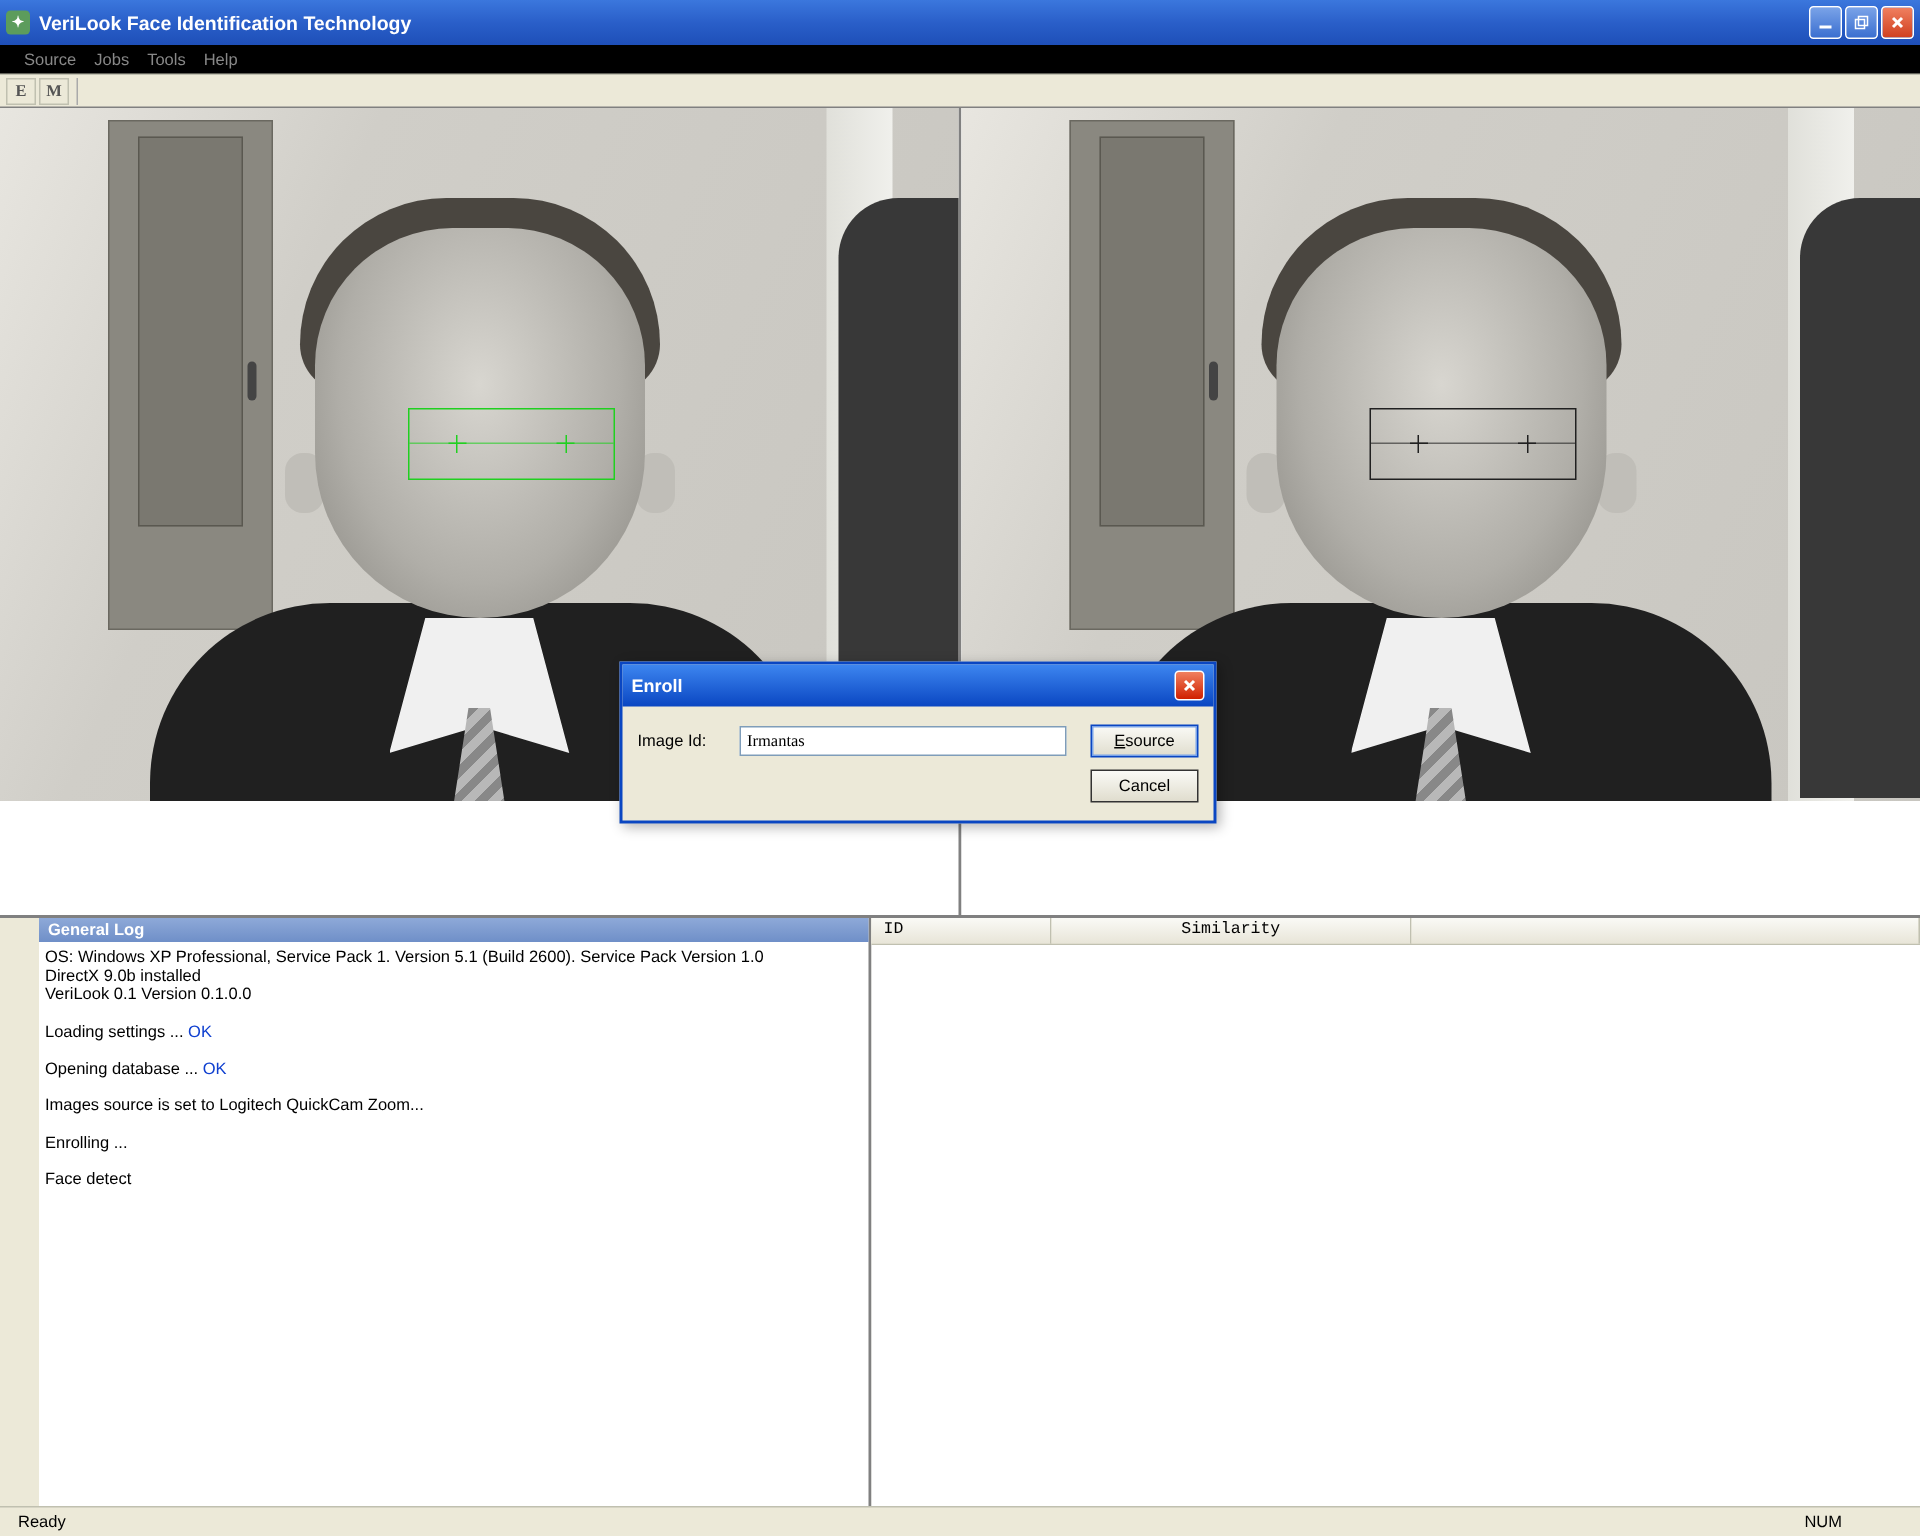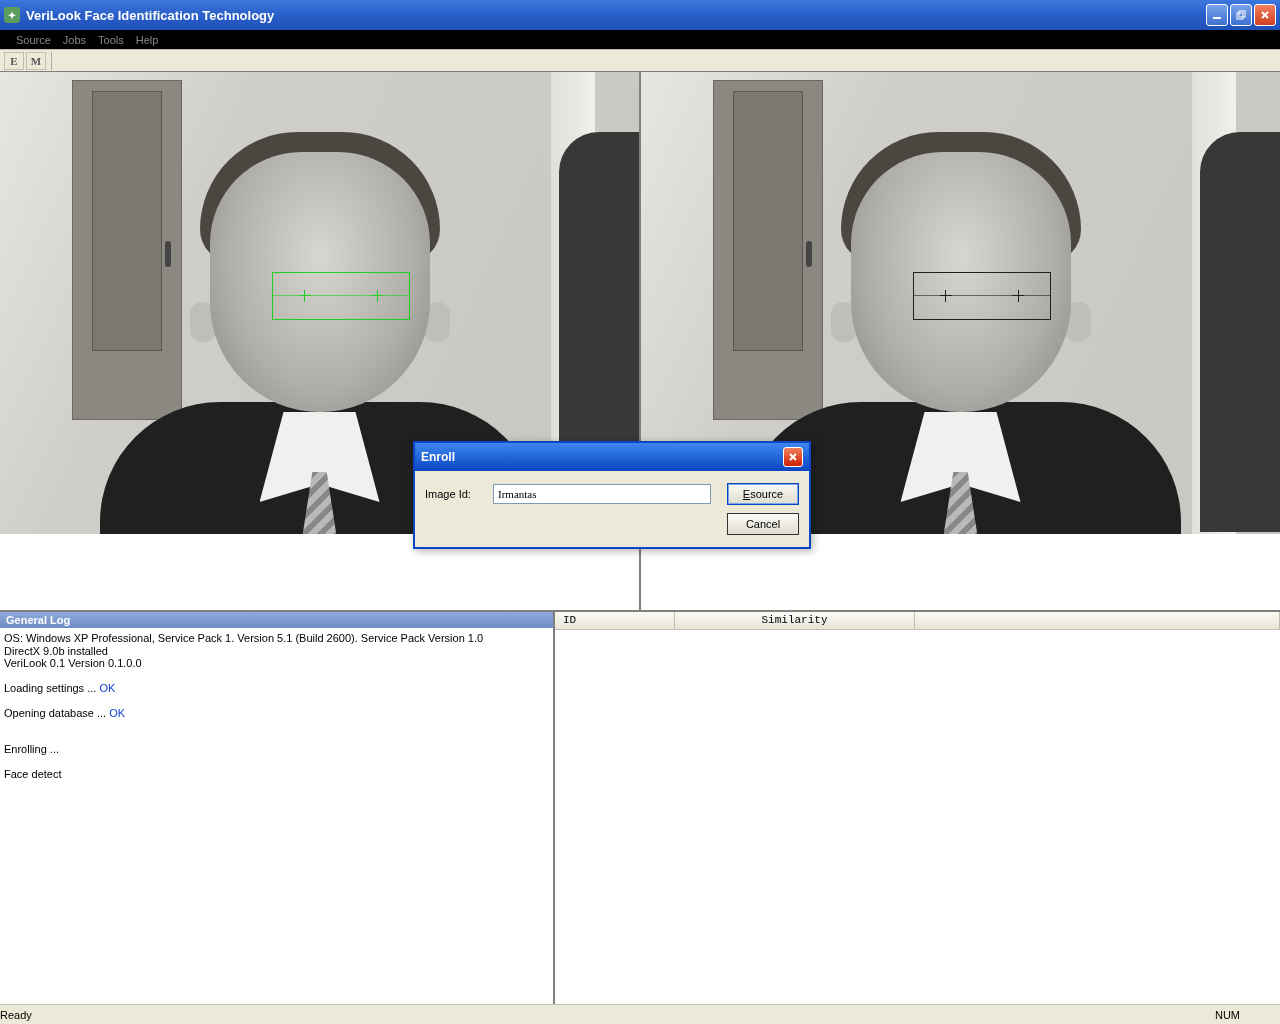--- a/index.html
+++ b/index.html
@@ -166,20 +166,21 @@
   position:absolute; left:50%; transform:translateX(-50%);
   top:400px; width:36px; height:70px;
   background: repeating-linear-gradient(135deg,#b8b8b8 0 6px,#888 6px 12px);
   clip-path: polygon(30% 0,70% 0,100% 100%,50% 90%,0 100%);
 }
 
 
 .bottom {
   display: flex;
   height: 392px;
+  margin-left: 26px;
 }
 .log-panel {
   width: 555px;
   border-right: 2px solid #808080;
   background: white;
   display: flex;
   flex-direction: column;
 }
 .log-header {
   background: linear-gradient(#8ea9d8, #6f8fc8);
@@ -222,21 +223,21 @@
 .results-header .col.rest { flex: 1; }
 
 
 .statusbar {
   position: absolute; bottom:0; left:0; right:0;
   height: 20px;
   background: #ece9d8;
   border-top: 1px solid #c0c0b0;
   display: flex;
   align-items: center;
-  padding: 0 0;
+  padding: 0 12px;
   font-size: 11px;
 }
 .statusbar .spacer { flex: 1; }
 .statusbar .num { margin-right: 40px; }
 
 
 .dialog {
   position: absolute;
   left: 413px; top: 441px;
   width: 398px;
@@ -391,20 +392,21 @@
     <div class="log-header">General Log</div>
     <div class="log-body">
       <p>OS: Windows XP Professional, Service Pack 1. Version 5.1 (Build 2600). Service Pack Version 1.0</p>
       <p>DirectX 9.0b installed</p>
       <p>VeriLook 0.1    Version 0.1.0.0</p>
       <div class="gap"></div>
       <p><span>Loading settings ... </span><span class="ok">OK</span></p>
       <div class="gap"></div>
       <p><span>Opening database ... </span><span class="ok">OK</span></p>
       <div class="gap"></div>
+      <p>Images source is set to Logitech QuickCam Zoom...</p>
       <div class="gap"></div>
       <p>Enrolling ...</p>
       <div class="gap"></div>
       <p>Face detect</p>
     </div>
   </div>
   <div class="results-panel">
     <div class="results-header">
       <div class="col id">ID</div>
       <div class="col sim">Similarity</div>

